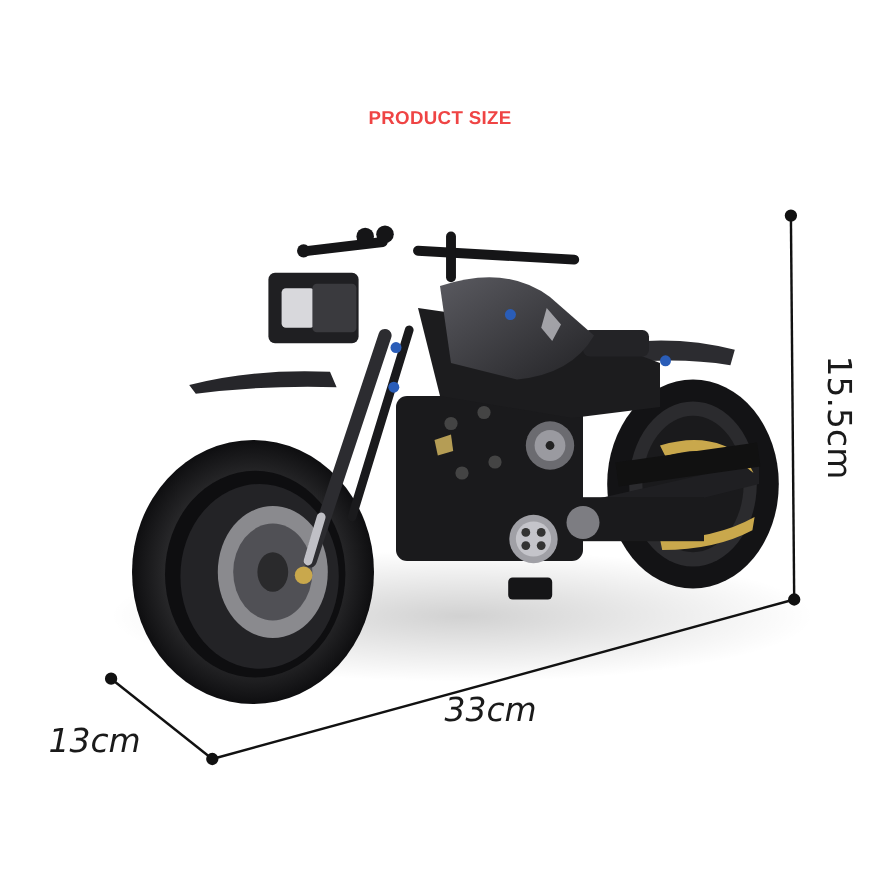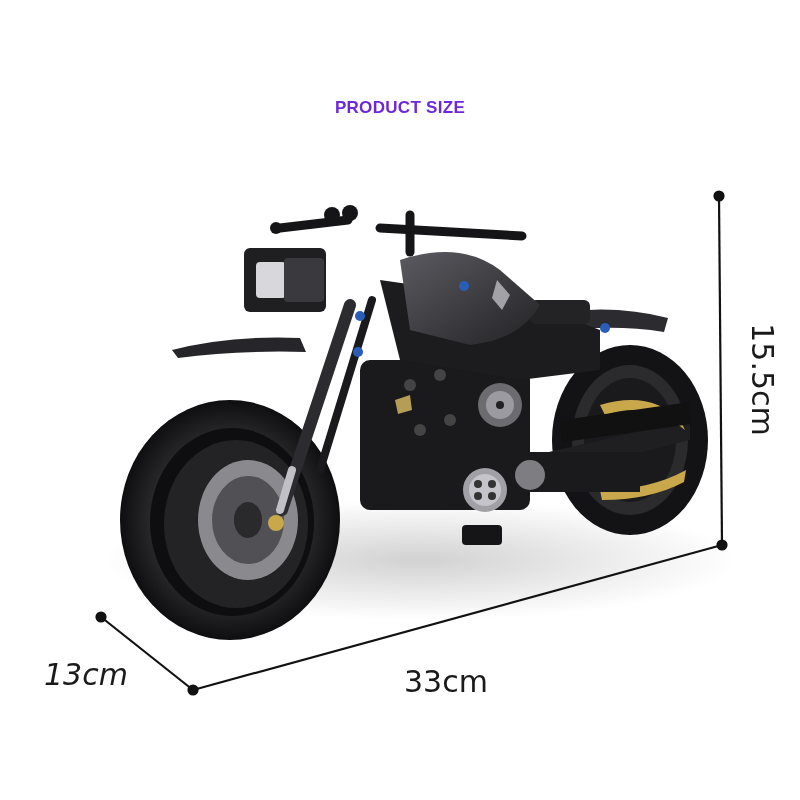--- a/index.html
+++ b/index.html
@@ -5,27 +5,27 @@
   html, body { margin: 0; padding: 0; }
   body {
     width: 800px; height: 800px; overflow: hidden;
     background: #ffffff;
     font-family: "Liberation Sans", "DejaVu Sans", sans-serif;
     position: relative;
   }
   .title {
     position: absolute; top: 98px; left: 0; width: 800px;
     text-align: center; font-weight: bold; font-size: 17px;
-    letter-spacing: 0.3px; color: #6d28d9;
+    letter-spacing: 0.3px; color: #ef4444;
   }
   .dim-label {
     position: absolute; font-size: 30px; color: #1a1a1a;
     font-family: "DejaVu Sans", sans-serif; font-weight: normal;
   }
-  .dim-length { left: 404px; top: 664px; }
+  .dim-length { left: 404px; top: 628px; font-style: italic; }
   .dim-width  { left: 44px;  top: 657px; font-style: italic; }
   .dim-height {
     left: 706px; top: 362px; transform-origin: center; transform: rotate(90deg);
     white-space: nowrap;
   }
   svg.scene { position: absolute; left: 0; top: 0; }
 </style>
 </head>
 <body>
 

